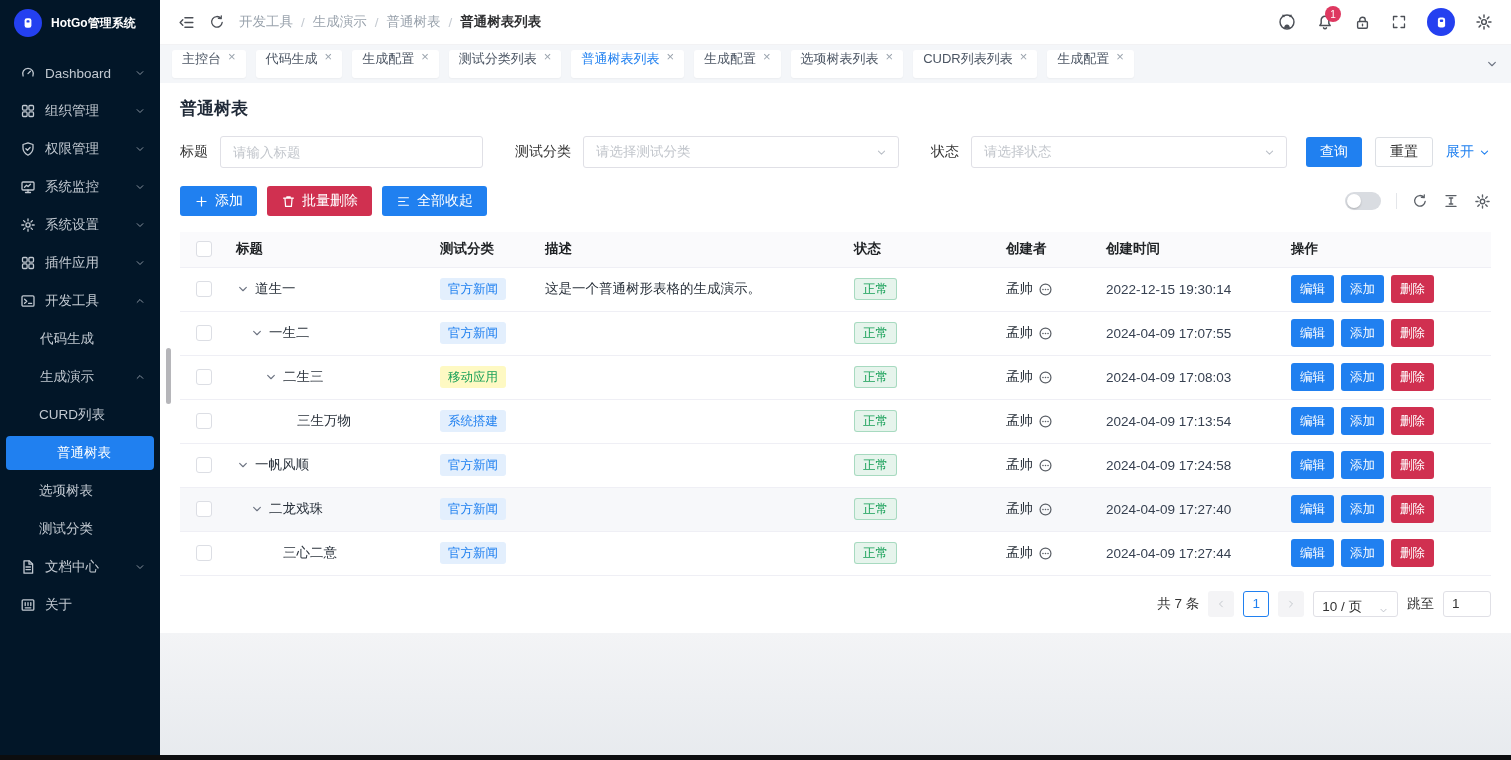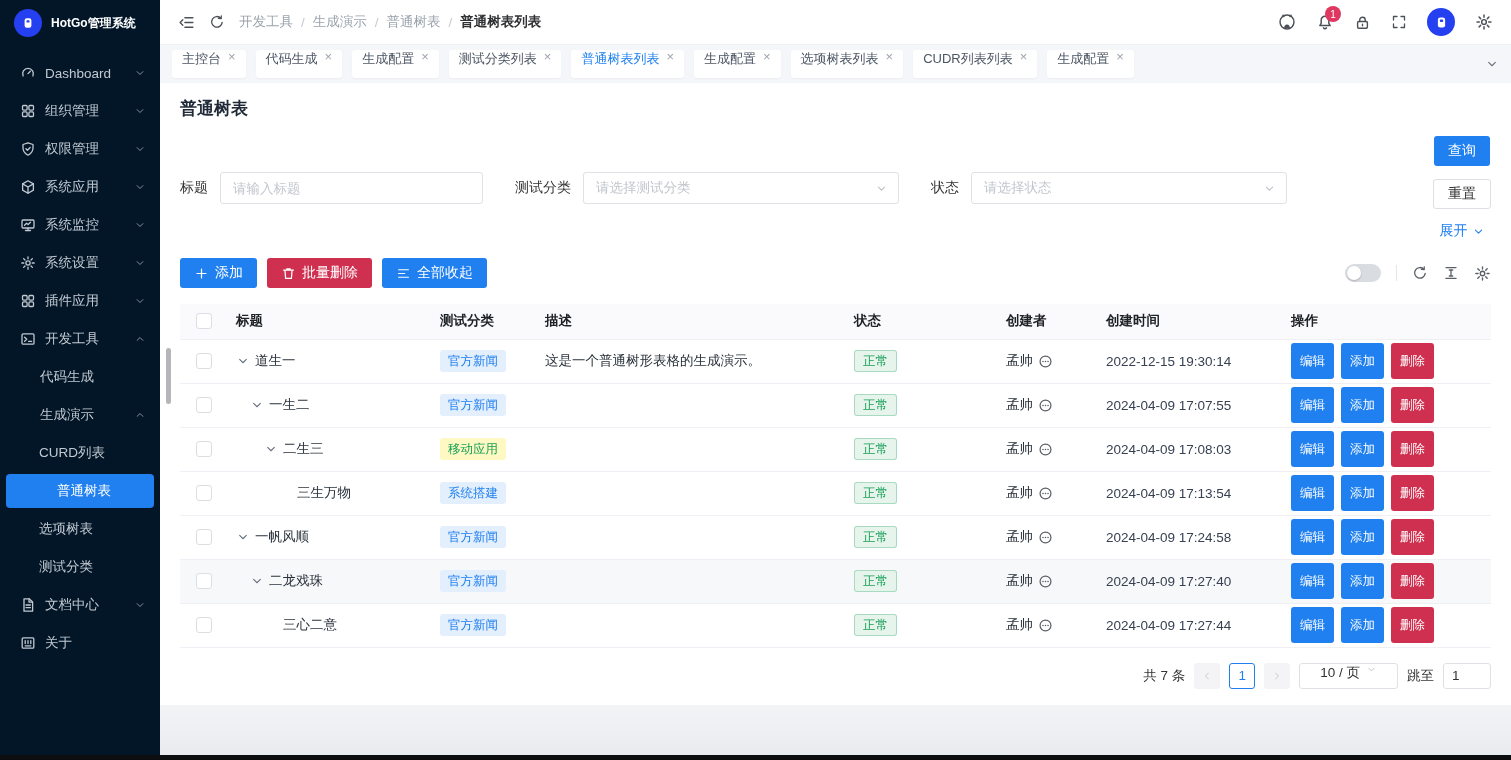--- a/index.html
+++ b/index.html
@@ -54,21 +54,21 @@
   .page-title{font-size:17px;font-weight:700;color:#1f2937;padding:14px 0 12px 0;}
   .filter-row{display:flex;align-items:center;margin-top:4px;}
   .f-group{display:flex;align-items:center;}
   .f-label{font-size:14px;color:#333;margin-right:12px;white-space:nowrap;}
   .f-input{width:263px;height:32px;border:1px solid #e0e0e6;border-radius:3px;padding:0 12px;font-size:13.5px;color:#333;outline:none;font-family:inherit;}
   .f-input::placeholder{color:#c2c6cc;}
   .f-select{width:316px;height:32px;border:1px solid #e0e0e6;border-radius:3px;padding:0 10px 0 12px;display:flex;align-items:center;justify-content:space-between;cursor:pointer;background:#fff;}
   .f-select .ph{color:#c2c6cc;font-size:13.5px;}
   .f-select svg{width:13px;height:13px;color:#b9bec6;}
   .gap32{width:32px;}
-  .filter-actions{margin-left:auto;display:flex;align-items:center;gap:13px;flex-direction:column;}
+  .filter-actions{margin-left:auto;display:flex;align-items:center;gap:13px;}
   .btn{height:30px;border-radius:3px;border:none;font-size:14px;cursor:pointer;display:inline-flex;align-items:center;justify-content:center;padding:0 14px;font-family:inherit;gap:6px;}
   .btn-primary{background:var(--primary);color:#fff;}
   .btn-danger{background:var(--danger);color:#fff;}
   .btn-plain{background:#fff;color:#333;border:1px solid #dcdfe4;}
   .link-expand{color:var(--primary);font-size:14px;display:flex;align-items:center;gap:4px;cursor:pointer;}
   .link-expand svg{width:13px;height:13px;}
   .btn .b-ico{width:15px;height:15px;}
   
   .toolbar{display:flex;align-items:center;margin-top:18px;}
   .toolbar-left{display:flex;gap:10px;}
@@ -90,31 +90,31 @@
   .tree-toggle{width:14px;height:14px;color:#6b7280;margin-right:5px;cursor:pointer;flex-shrink:0;}
   .tree-toggle svg{width:14px;height:14px;}
   .tree-spacer{width:19px;flex-shrink:0;}
   .tag{display:inline-block;height:22px;line-height:22px;padding:0 8px;border-radius:3px;font-size:12.5px;}
   .tag-blue{background:#e3effd;color:var(--primary);}
   .tag-green{background:#fef9c3;color:var(--success);}
   .tag-status{background:#e6f4ec;color:var(--success);border:1px solid rgba(24,160,88,.3);line-height:20px;}
   .creator{display:flex;align-items:center;gap:5px;}
   .creator-ico{color:#5a5f66;display:flex;}
   .creator-ico svg{width:15px;height:15px;}
-  .mini-btn{height:36px;border:none;border-radius:3px;color:#fff;font-size:12.5px;padding:0 9px;cursor:pointer;font-family:inherit;text-align:center;}
+  .mini-btn{height:28px;border:none;border-radius:3px;color:#fff;font-size:12.5px;padding:0 9px;cursor:pointer;font-family:inherit;text-align:center;}
   .mini-primary{background:var(--primary);}
   .mini-danger{background:var(--danger);}
   .ops{display:flex;gap:7px;}
   .time-txt{color:#374151;}
   
   .pager{display:flex;align-items:center;justify-content:flex-end;gap:9px;margin-top:15px;font-size:13.5px;color:#333;}
   .pg-btn{width:26px;height:26px;border-radius:3px;background:#f4f4f6;color:#c2c6cc;display:flex;align-items:center;justify-content:center;cursor:pointer;}
   .pg-btn svg{width:12px;height:12px;}
   .pg-num{width:26px;height:26px;border-radius:3px;border:1px solid var(--primary);color:var(--primary);background:#fff;display:flex;align-items:center;justify-content:center;cursor:pointer;}
-  .pg-size{height:26px;border:1px solid #e0e0e6;border-radius:3px;background:#fff;display:flex;align-items:flex-start;gap:6px;padding:0 20px;cursor:pointer;color:#333;}
+  .pg-size{height:26px;border:1px solid #e0e0e6;border-radius:3px;background:#fff;display:flex;align-items:flex-end;gap:16px;padding:0 8px;cursor:pointer;color:#333;}
   .pg-size svg{width:11px;height:11px;color:#b9bec6;}
   .pg-jump-input{width:48px;height:26px;border:1px solid #e0e0e6;border-radius:3px;padding:0 8px;font-size:13.5px;font-family:inherit;outline:none;color:#333;}
   
   .below{flex:1;background:linear-gradient(#f3f4f6,#e7eaee);}
   .bottom-strip{position:absolute;left:0;bottom:0;width:1511px;height:5px;background:#0c0d0f;z-index:5;}
   .scroll-thumb{position:absolute;left:166px;top:348px;width:5px;height:56px;border-radius:3px;background:#b6b6ba;z-index:4;}
 </style>
 </head>
 <body>
 
@@ -162,34 +162,20 @@
           </span>
         </div>
         <div class="side-item">
           <span class="s-ico">
             <svg class="ic" style="width:16px;height:16px" viewBox="0 0 16 16" fill="none" stroke="currentColor" stroke-width="1.3" stroke-linecap="round" stroke-linejoin="round">
               <path d="M8 1.8l5 1.7v3.6c0 3.1-2 5.5-5 7.1-3-1.6-5-4-5-7.1V3.5z"></path>
               <path d="M5.9 7.8l1.5 1.5 2.7-2.8"></path>
             </svg>
           </span>
           <span class="s-label">权限管理</span>
-          <span class="s-chev">
-            <svg class="ic" style="width:12px;height:12px" viewBox="0 0 16 16" fill="none" stroke="currentColor" stroke-width="1.3" stroke-linecap="round" stroke-linejoin="round">
-              <path d="M4.2 6.2L8 10l3.8-3.8"></path>
-            </svg>
-          </span>
-        </div>
-        <div class="side-item">
-          <span class="s-ico">
-            <svg class="ic" style="width:16px;height:16px" viewBox="0 0 16 16" fill="none" stroke="currentColor" stroke-width="1.3" stroke-linecap="round" stroke-linejoin="round">
-              <path d="M8 1.8l5.4 3.1v6.2L8 14.2l-5.4-3.1V4.9z"></path>
-              <path d="M2.6 4.9L8 8l5.4-3.1M8 8v6.2"></path>
-            </svg>
-          </span>
-          <span class="s-label">系统应用</span>
           <span class="s-chev">
             <svg class="ic" style="width:12px;height:12px" viewBox="0 0 16 16" fill="none" stroke="currentColor" stroke-width="1.3" stroke-linecap="round" stroke-linejoin="round">
               <path d="M4.2 6.2L8 10l3.8-3.8"></path>
             </svg>
           </span>
         </div>
         <div class="side-item">
           <span class="s-ico">
             <svg class="ic" style="width:16px;height:16px" viewBox="0 0 16 16" fill="none" stroke="currentColor" stroke-width="1.3" stroke-linecap="round" stroke-linejoin="round">
               <rect x="2" y="3" width="12" height="8" rx="1"></rect>

